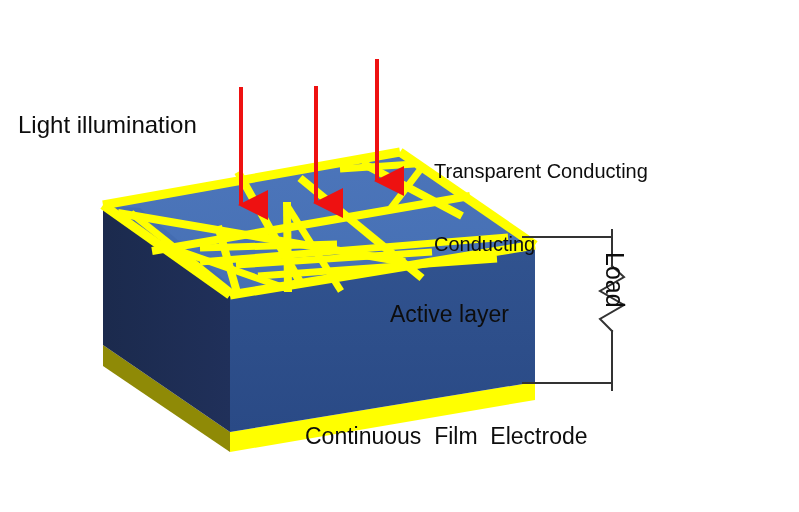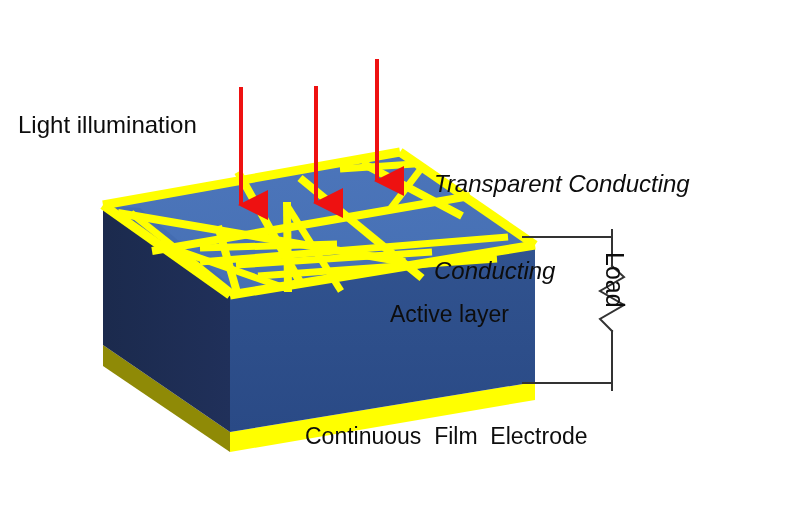--- a/index.html
+++ b/index.html
@@ -37,22 +37,21 @@
     line-height: 1.22;
   }
   #label-light-illumination {
     left: 18px;
     top: 110px;
     font-size: 24px;
   }
   #label-transparent-electrode {
     left: 434px;
     top: 110px;
-    font-size: 24px;
-    font-style: italic;
+    font-size: 20px;
   }
   #label-transparent-electrode .tce-line {
     display: block;
   }
   #label-active-layer {
     left: 390px;
     top: 300px;
     font-size: 23px;
   }
   #label-continuous-film-electrode {

